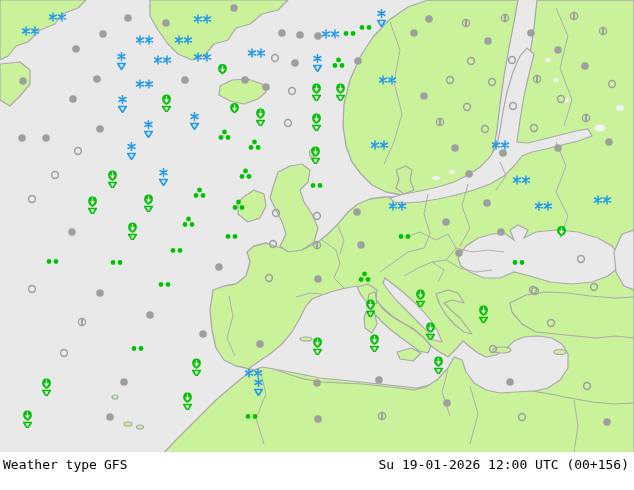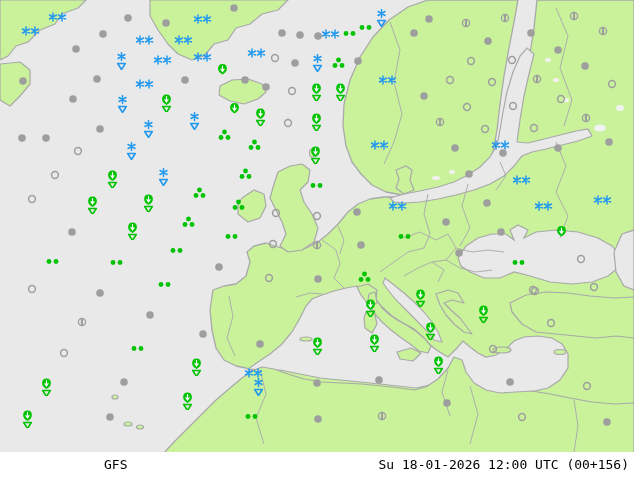--- a/index.html
+++ b/index.html
@@ -692,16 +692,17 @@
           </svg></div>
         <div class="sym" style="left: 528px; top: 285px;"><svg width="10" height="10" viewBox="0 0 10 10">
             <circle cx="5" cy="5" r="3.4" fill="none" stroke="#9e9e9e" stroke-width="1.5"></circle>
           </svg></div>
         <div class="sym" style="left: 546px; top: 318px;"><svg width="10" height="10" viewBox="0 0 10 10">
             <circle cx="5" cy="5" r="3.4" fill="none" stroke="#9e9e9e" stroke-width="1.5"></circle>
           </svg></div>
       </div>
   </div>
   <div id="footer">
+    <span class="f-label">Weather type</span>
     <span class="f-model">GFS</span>
-    <span class="f-time">Su 18-01-2026 12:00 UTC (00+156)</span>
+    <span class="f-time">Su 19-01-2026 12:00 UTC (00+156)</span>
   </div>
 </div>
 
 </body></html>

